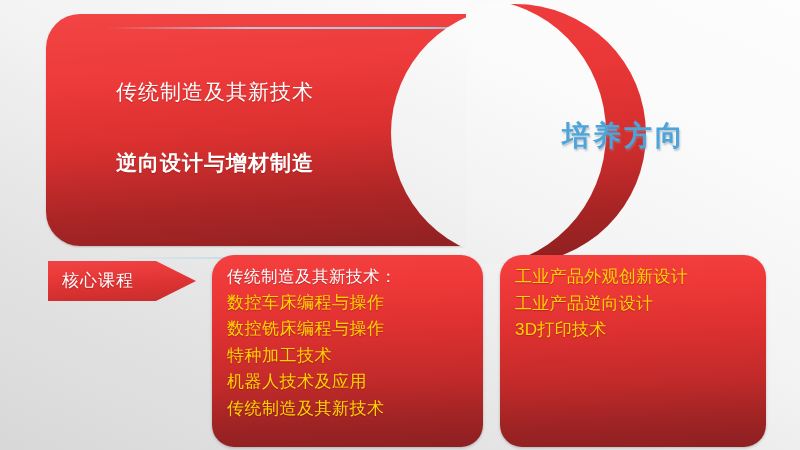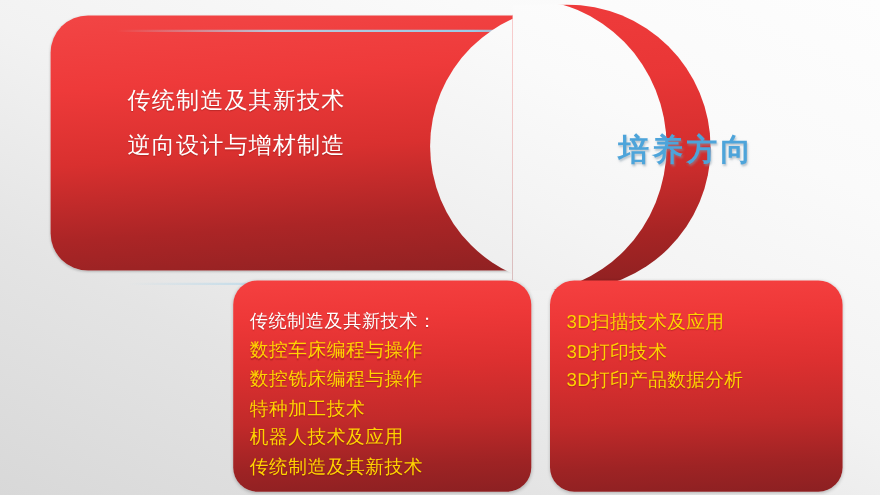--- a/index.html
+++ b/index.html
@@ -121,21 +121,21 @@
   }
   .banner-line {
     color: #ffffff;
     font-size: 21px;
     line-height: 1.12;
     letter-spacing: 1px;
     font-weight: 400;
     text-shadow: 0 1px 1px rgba(90,10,10,0.30);
     white-space: nowrap;
   }
-  .banner-line.second { margin-top: 17px; }
+  .banner-line.second { margin-top: 47px; font-weight: bold; }
 
   .section-heading {
     position: absolute;
     left: 562px;
     top: 117px;
     font-size: 28px;
     font-weight: bold;
     letter-spacing: 3px;
     color: #4da4da;
     text-shadow: 1px 2px 2px rgba(130,150,165,0.55);
@@ -184,21 +184,21 @@
         #9e2324 86%,
         #8c2022 100%);
     box-shadow: 0 1px 3px rgba(0,0,0,0.22);
     overflow: hidden;
     z-index: 3;
   }
   .panel.left  { left: 212px; width: 271px; }
   .panel.right { left: 500px; width: 266px; }
 
   .panel-inner {
-    padding: 25px 0 0 15px;
+    padding: 9px 0 0 15px;
   }
   .panel-heading {
     color: #ffffff;
     font-size: 16.5px;
     line-height: 1.55;
     letter-spacing: 0.5px;
     text-shadow: 0 1px 1px rgba(90,10,10,0.35);
     white-space: nowrap;
   }
   .panel-item {
@@ -225,33 +225,37 @@
     <div class="banner-crescent"></div>
 
     <div class="banner-title-block">
       <div class="banner-line">传统制造及其新技术</div>
       <div class="banner-line second">逆向设计与增材制造</div>
     </div>
   </div>
 
   <div class="section-heading">培养方向</div>
 
+  <div class="arrow-tag">
+    <div class="arrow-tag-shape"></div>
+    <div class="arrow-tag-label">核心课程</div>
+  </div>
 
   <div class="panel left">
     <div class="panel-inner">
       <div class="panel-heading">传统制造及其新技术：</div>
       <div class="panel-item">数控车床编程与操作</div>
       <div class="panel-item">数控铣床编程与操作</div>
       <div class="panel-item">特种加工技术</div>
       <div class="panel-item">机器人技术及应用</div>
       <div class="panel-item">传统制造及其新技术</div>
     </div>
   </div>
 
   <div class="panel right">
     <div class="panel-inner">
-      <div class="panel-item">3D扫描技术及应用</div>
+      <div class="panel-item">工业产品外观创新设计</div>
+      <div class="panel-item">工业产品逆向设计</div>
       <div class="panel-item">3D打印技术</div>
-      <div class="panel-item">3D打印产品数据分析</div>
     </div>
   </div>
 
 </div>
 
 </body></html>

